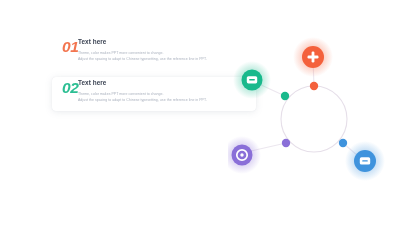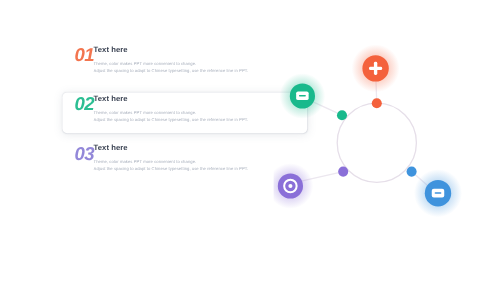--- a/index.html
+++ b/index.html
@@ -107,28 +107,20 @@
 
     <div class="row highlight" style="top:41px;">
       <div class="row-num" style="color:#1bb98a;text-align:center;">02</div>
       <div class="row-body">
         <div class="row-title">Text here</div>
         <div class="row-desc">Theme, color makes PPT more convenient to change.</div>
         <div class="row-desc">Adjust the spacing to adapt to Chinese typesetting, use the reference line in PPT.</div>
       </div>
     </div>
 
-    <div class="row" style="top:82px;">
-      <div class="row-num" style="color:#8a7ed6;">03</div>
-      <div class="row-body">
-        <div class="row-title">Text here</div>
-        <div class="row-desc">Theme, color makes PPT more convenient to change.</div>
-        <div class="row-desc">Adjust the spacing to adapt to Chinese typesetting, use the reference line in PPT.</div>
-      </div>
-    </div>
 
 
   </div>
 
   <div id="diagram">
     <svg width="172" height="160" viewBox="0 0 172 160" xmlns="http://www.w3.org/2000/svg">
       <defs>
         <radialGradient id="glowOrange" cx="50%" cy="50%" r="50%">
           <stop offset="45%" stop-color="#f4613c" stop-opacity="0.33"></stop>
           <stop offset="100%" stop-color="#f4613c" stop-opacity="0"></stop>

